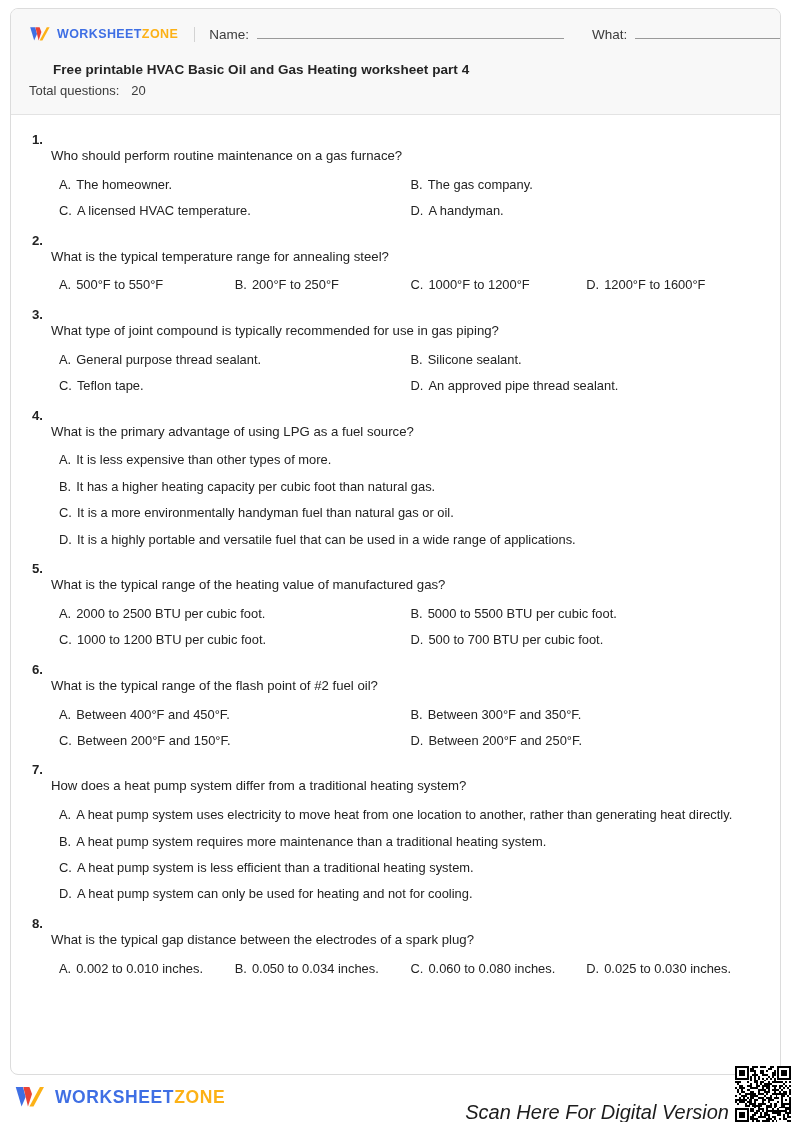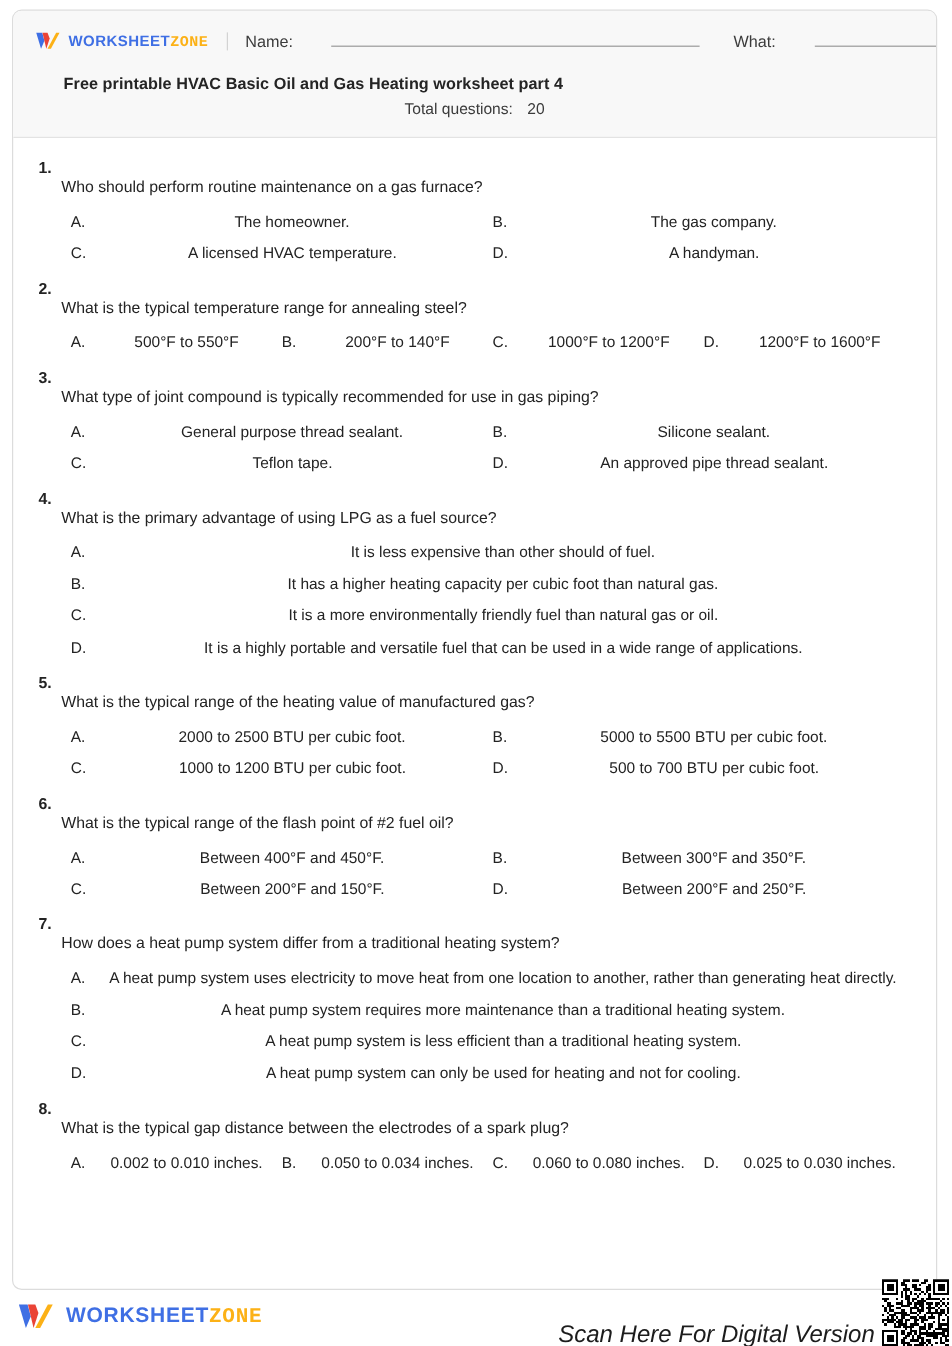--- a/index.html
+++ b/index.html
@@ -54,35 +54,34 @@
     flex: none;
   }
   .brand-mark { display: block; flex: none; }
   .brand-text {
     font-size: 12.5px;
     font-weight: 700;
     letter-spacing: 0.4px;
     white-space: nowrap;
   }
   .brand-text .w-part { color: #3f6fe4; }
-  .brand-text .z-part { color: #fcb116; font-family: Liberation Mono, monospace; }
+  .brand-text .z-part { color: #fcb116; }
 
   .vdiv {
     width: 1px;
     height: 15px;
     background: #d3d3d3;
     margin: 0 14px 0 16px;
     flex: none;
   }
 
   .field {
     display: flex;
     align-items: baseline;
     white-space: nowrap;
-    gap: 24px;
   }
   .field-label {
     font-size: 13.5px;
     color: #3b3b3b;
     flex: none;
   }
   .field-line {
     display: inline-block;
     border-bottom: 1px solid #9a9a9a;
     height: 12px;
@@ -97,21 +96,20 @@
     font-size: 13.5px;
     font-weight: 700;
     color: #242424;
     letter-spacing: 0.05px;
     padding-left: 24px;
   }
   .sheet-subline {
     margin-top: 6px;
     font-size: 13px;
     color: #3b3b3b;
-    text-align: center;
   }
   .sheet-subline .tq-count { margin-left: 12px; }
 
   
   .questions {
     padding: 16px 18px 0 18px;
   }
   .question {
     margin-bottom: 12px;
   }
@@ -144,21 +142,21 @@
     box-sizing: border-box;
   }
   .opt-inner {
     display: flex;
     align-items: flex-start;
   }
   .opt-letter {
     flex: none;
     padding-right: 5px;
   }
-  .opt-body { flex: 1; text-align: center; }
+  .opt-body { flex: 1; }
 
   
   .cols-2 { display: flex; flex-wrap: wrap; }
   .cols-2 > .opt { width: 50%; }
   
   .cols-4 { display: flex; flex-wrap: wrap; }
   .cols-4 > .opt { width: 25%; }
   
   .cols-1 > .opt { width: 100%; }
 
@@ -274,21 +272,21 @@
         <div class="q-options cols-4">
           <div class="opt">
             <div class="opt-inner">
               <span class="opt-letter">A.</span>
               <span class="opt-body">500°F to 550°F</span>
             </div>
           </div>
           <div class="opt">
             <div class="opt-inner">
               <span class="opt-letter">B.</span>
-              <span class="opt-body">200°F to 140°F</span>
+              <span class="opt-body">200°F to 250°F</span>
             </div>
           </div>
           <div class="opt">
             <div class="opt-inner">
               <span class="opt-letter">C.</span>
               <span class="opt-body">1000°F to 1200°F</span>
             </div>
           </div>
           <div class="opt">
             <div class="opt-inner">
@@ -332,33 +330,33 @@
       </div>
       <div class="question">
         <div class="q-head">
           <span class="q-num">4.</span>
           <span class="q-text">What is the primary advantage of using LPG as a fuel source?</span>
         </div>
         <div class="q-options cols-1">
           <div class="opt">
             <div class="opt-inner">
               <span class="opt-letter">A.</span>
-              <span class="opt-body">It is less expensive than other should of fuel.</span>
+              <span class="opt-body">It is less expensive than other types of more.</span>
             </div>
           </div>
           <div class="opt">
             <div class="opt-inner">
               <span class="opt-letter">B.</span>
               <span class="opt-body">It has a higher heating capacity per cubic foot than natural gas.</span>
             </div>
           </div>
           <div class="opt">
             <div class="opt-inner">
               <span class="opt-letter">C.</span>
-              <span class="opt-body">It is a more environmentally friendly fuel than natural gas or oil.</span>
+              <span class="opt-body">It is a more environmentally handyman fuel than natural gas or oil.</span>
             </div>
           </div>
           <div class="opt">
             <div class="opt-inner">
               <span class="opt-letter">D.</span>
               <span class="opt-body">It is a highly portable and versatile fuel that can be used in a wide range of applications.</span>
             </div>
           </div>
         </div>
       </div>

